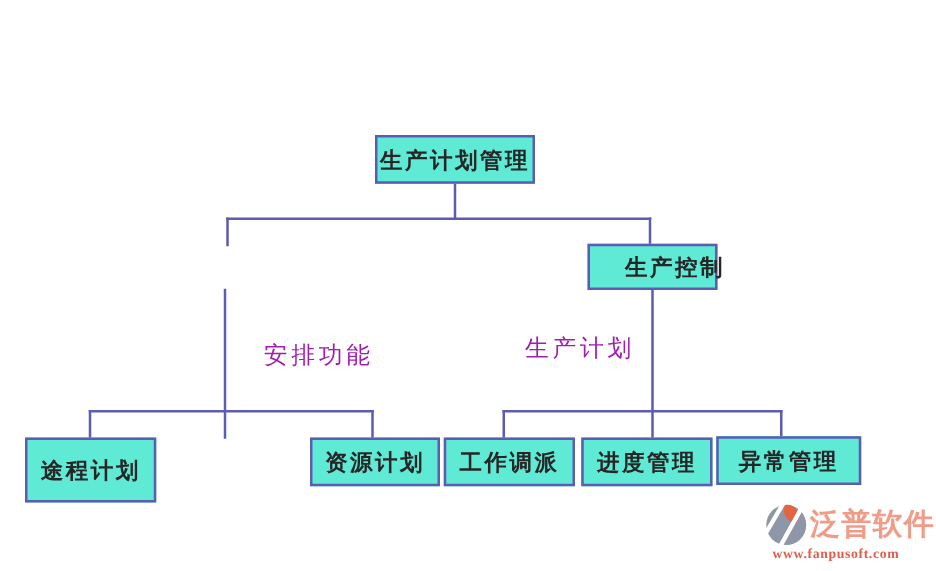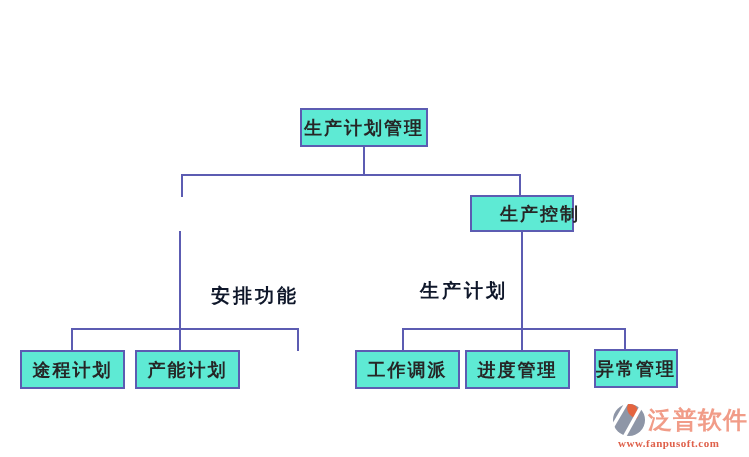--- a/index.html
+++ b/index.html
@@ -28,26 +28,25 @@
     align-items: center;
     justify-content: center;
     white-space: nowrap;
   }
   .connector {
     position: absolute;
     background: #5c5cb2;
   }
   .func-label {
     position: absolute;
-    color: #0f172a;
+    color: #a21caf;
     font-size: 19px;
-    font-weight: 700;
+    font-weight: 400;
     letter-spacing: 3px;
     white-space: nowrap;
-    margin-top: 12px;
   }
   .watermark {
     position: absolute;
     left: 612px;
     top: 403px;
     width: 137px;
     height: 54px;
   }
   .wm-row {
     display: flex;
@@ -94,30 +93,30 @@
 
   <div class="node" style="left:300px; top:108px; width:128px; height:39px;">生产计划管理</div>
 
 
   <div class="node" style="left:470px; top:195px; width:104px; height:37px;padding-left:36px;">生产控制</div>
 
   <div class="func-label" style="left:211px; top:271px;">安排功能</div>
 
   <div class="func-label" style="left:420px; top:266px;">生产计划</div>
 
-  <div class="node" style="left:20px; top:350px; width:105px; height:39px;">途程计划</div>
+  <div class="node" style="left:20px; top:350px; width:105px; height:52px;">途程计划</div>
 
-  <div class="node" style="left:135px; top:350px; width:105px; height:39px;">产能计划</div>
 
+  <div class="node" style="left:248px; top:350px; width:104px; height:39px;">资源计划</div>
 
   <div class="node" style="left:465px; top:350px; width:105px; height:39px;">进度管理</div>
 
   <div class="node" style="left:355px; top:350px; width:105px; height:39px;">工作调派</div>
 
-  <div class="node" style="left:594px; top:349px; width:84px; height:39px;">异常管理</div>
+  <div class="node" style="left:573px; top:349px; width:116px; height:39px;">异常管理</div>
 
   <div class="watermark">
     <div class="wm-row">
       <span style="display:inline-block; width:34px; height:34px;">
         <svg width="34" height="34" viewBox="0 0 34 34" aria-hidden="true">
           <circle cx="17" cy="17" r="16" fill="#8e96a7"></circle>
           <path d="M16 1 C24 0 28 6 25 16 C18 14 13 8 16 1 Z" fill="#e4643f"></path>
           <line x1="-2" y1="28" x2="18" y2="-6" stroke="#ffffff" stroke-width="3.5"></line>
           <line x1="10" y1="38" x2="30" y2="2" stroke="#ffffff" stroke-width="3.5"></line>
         </svg>

